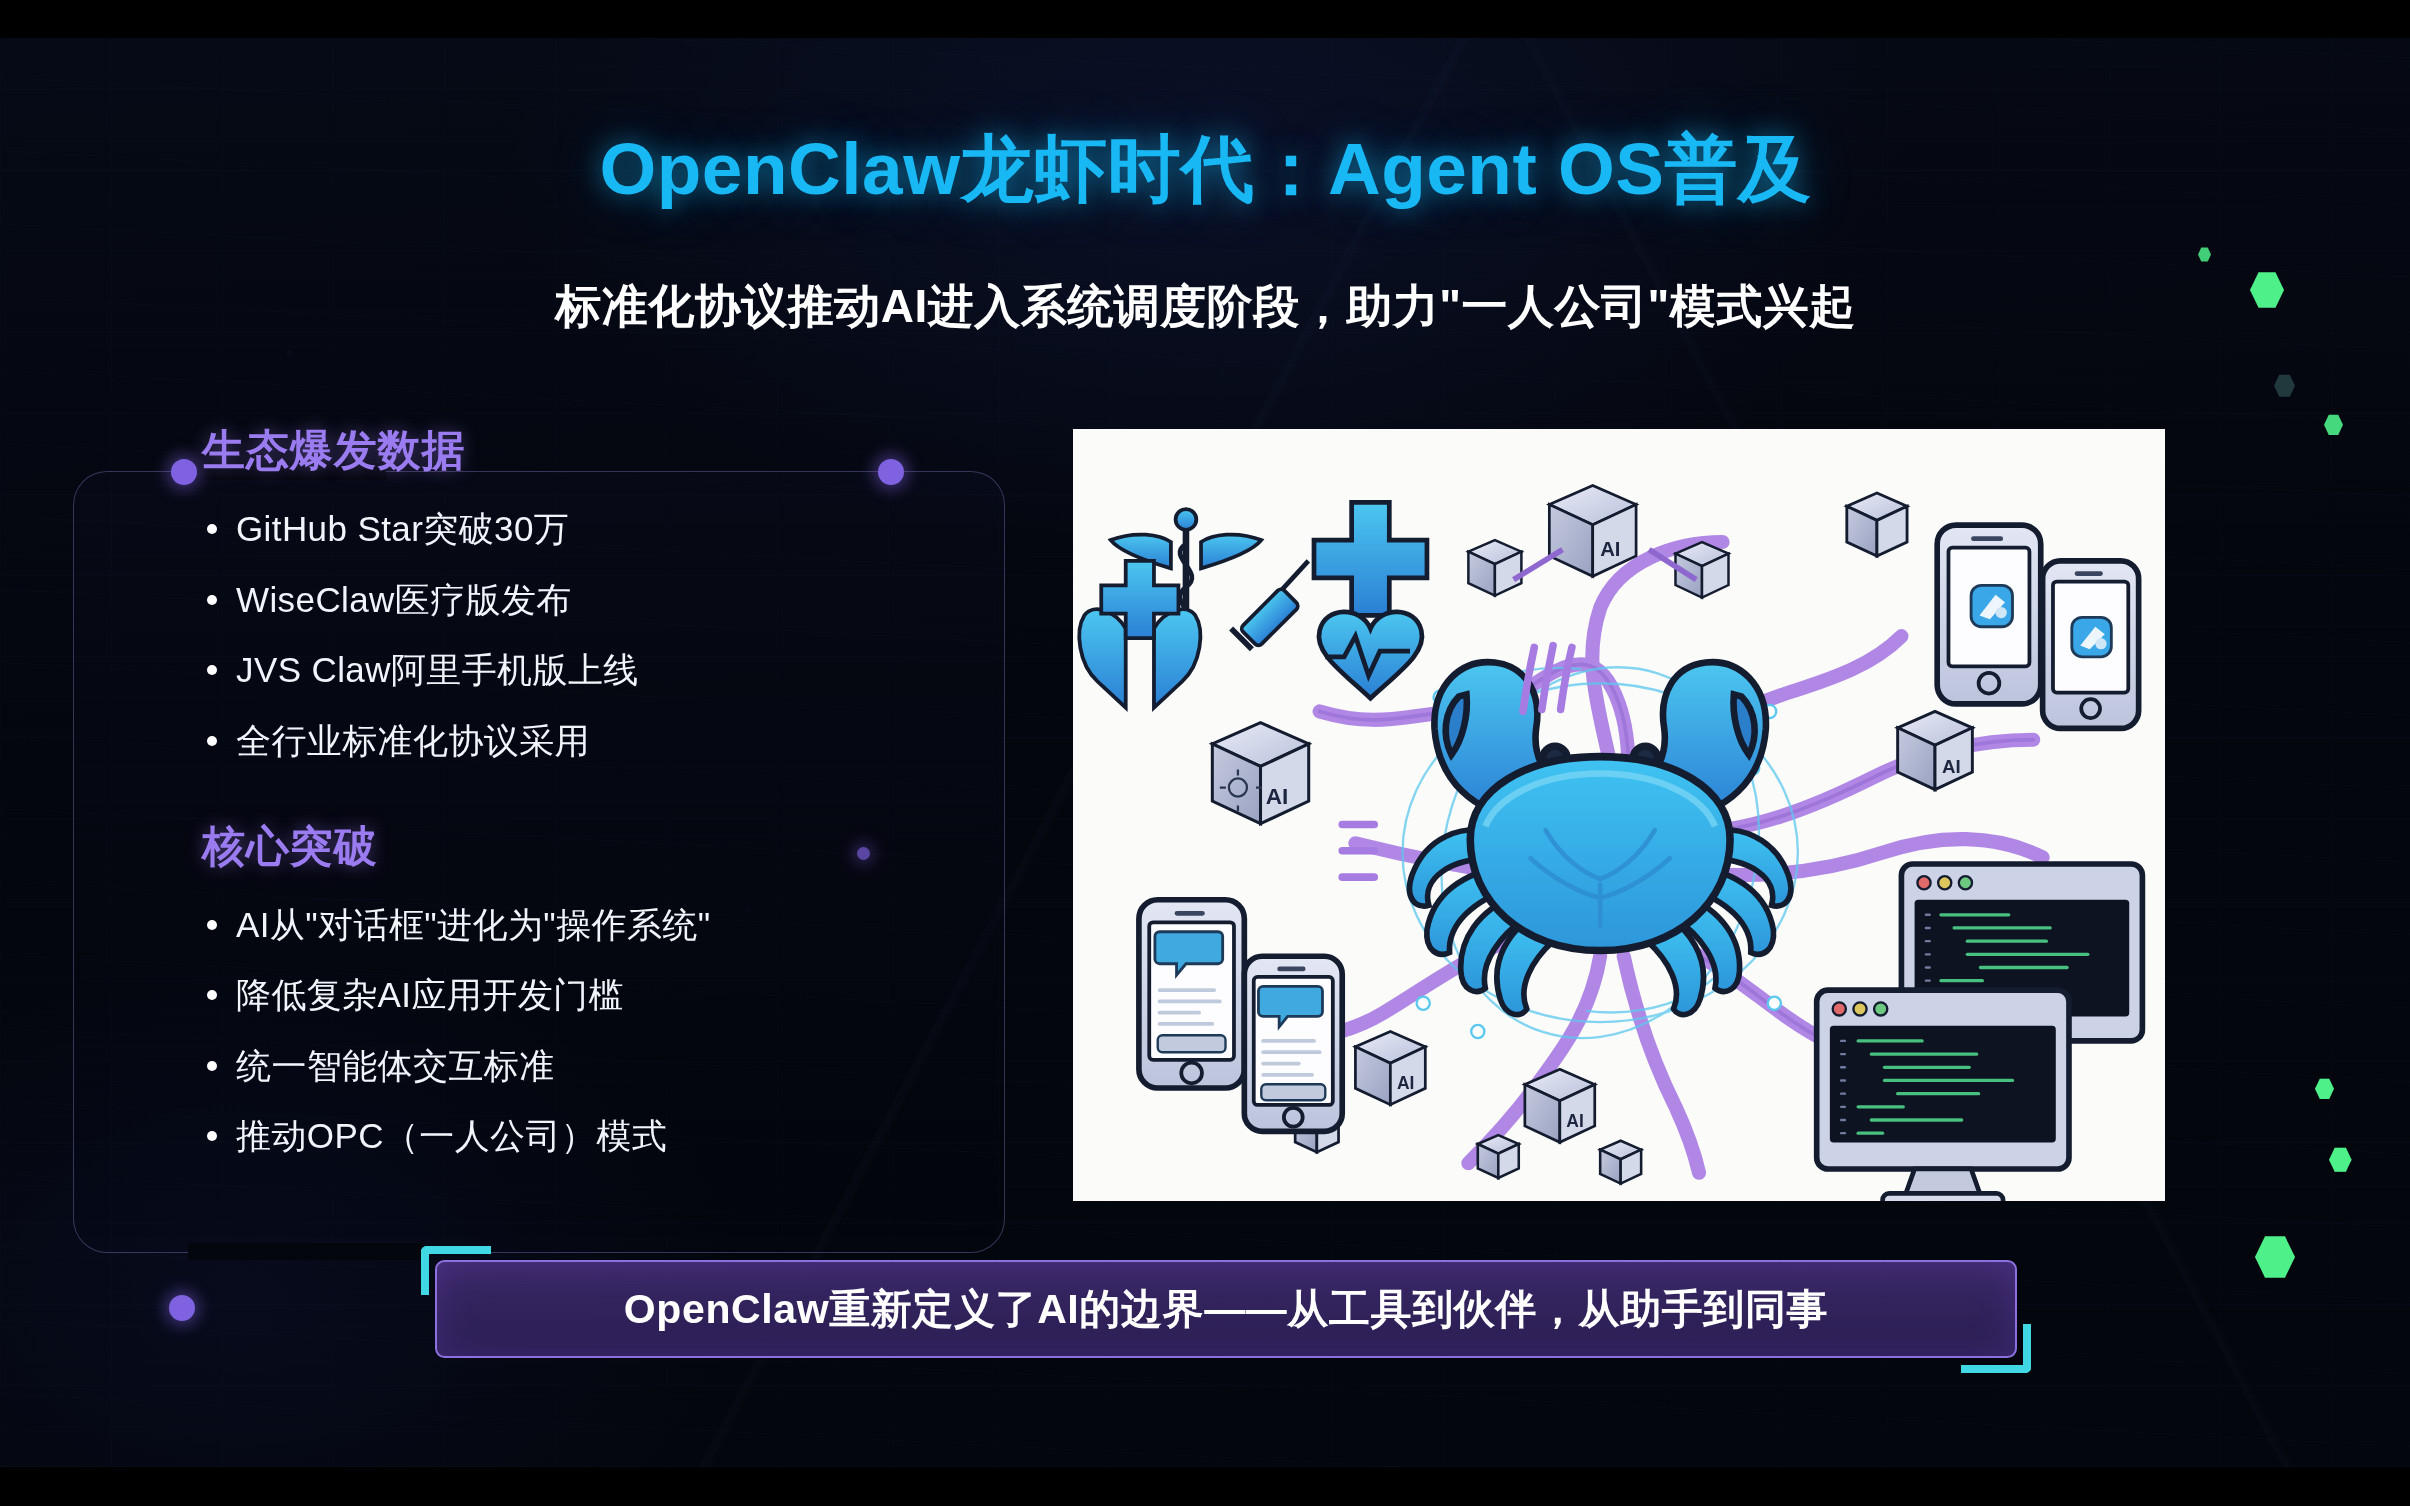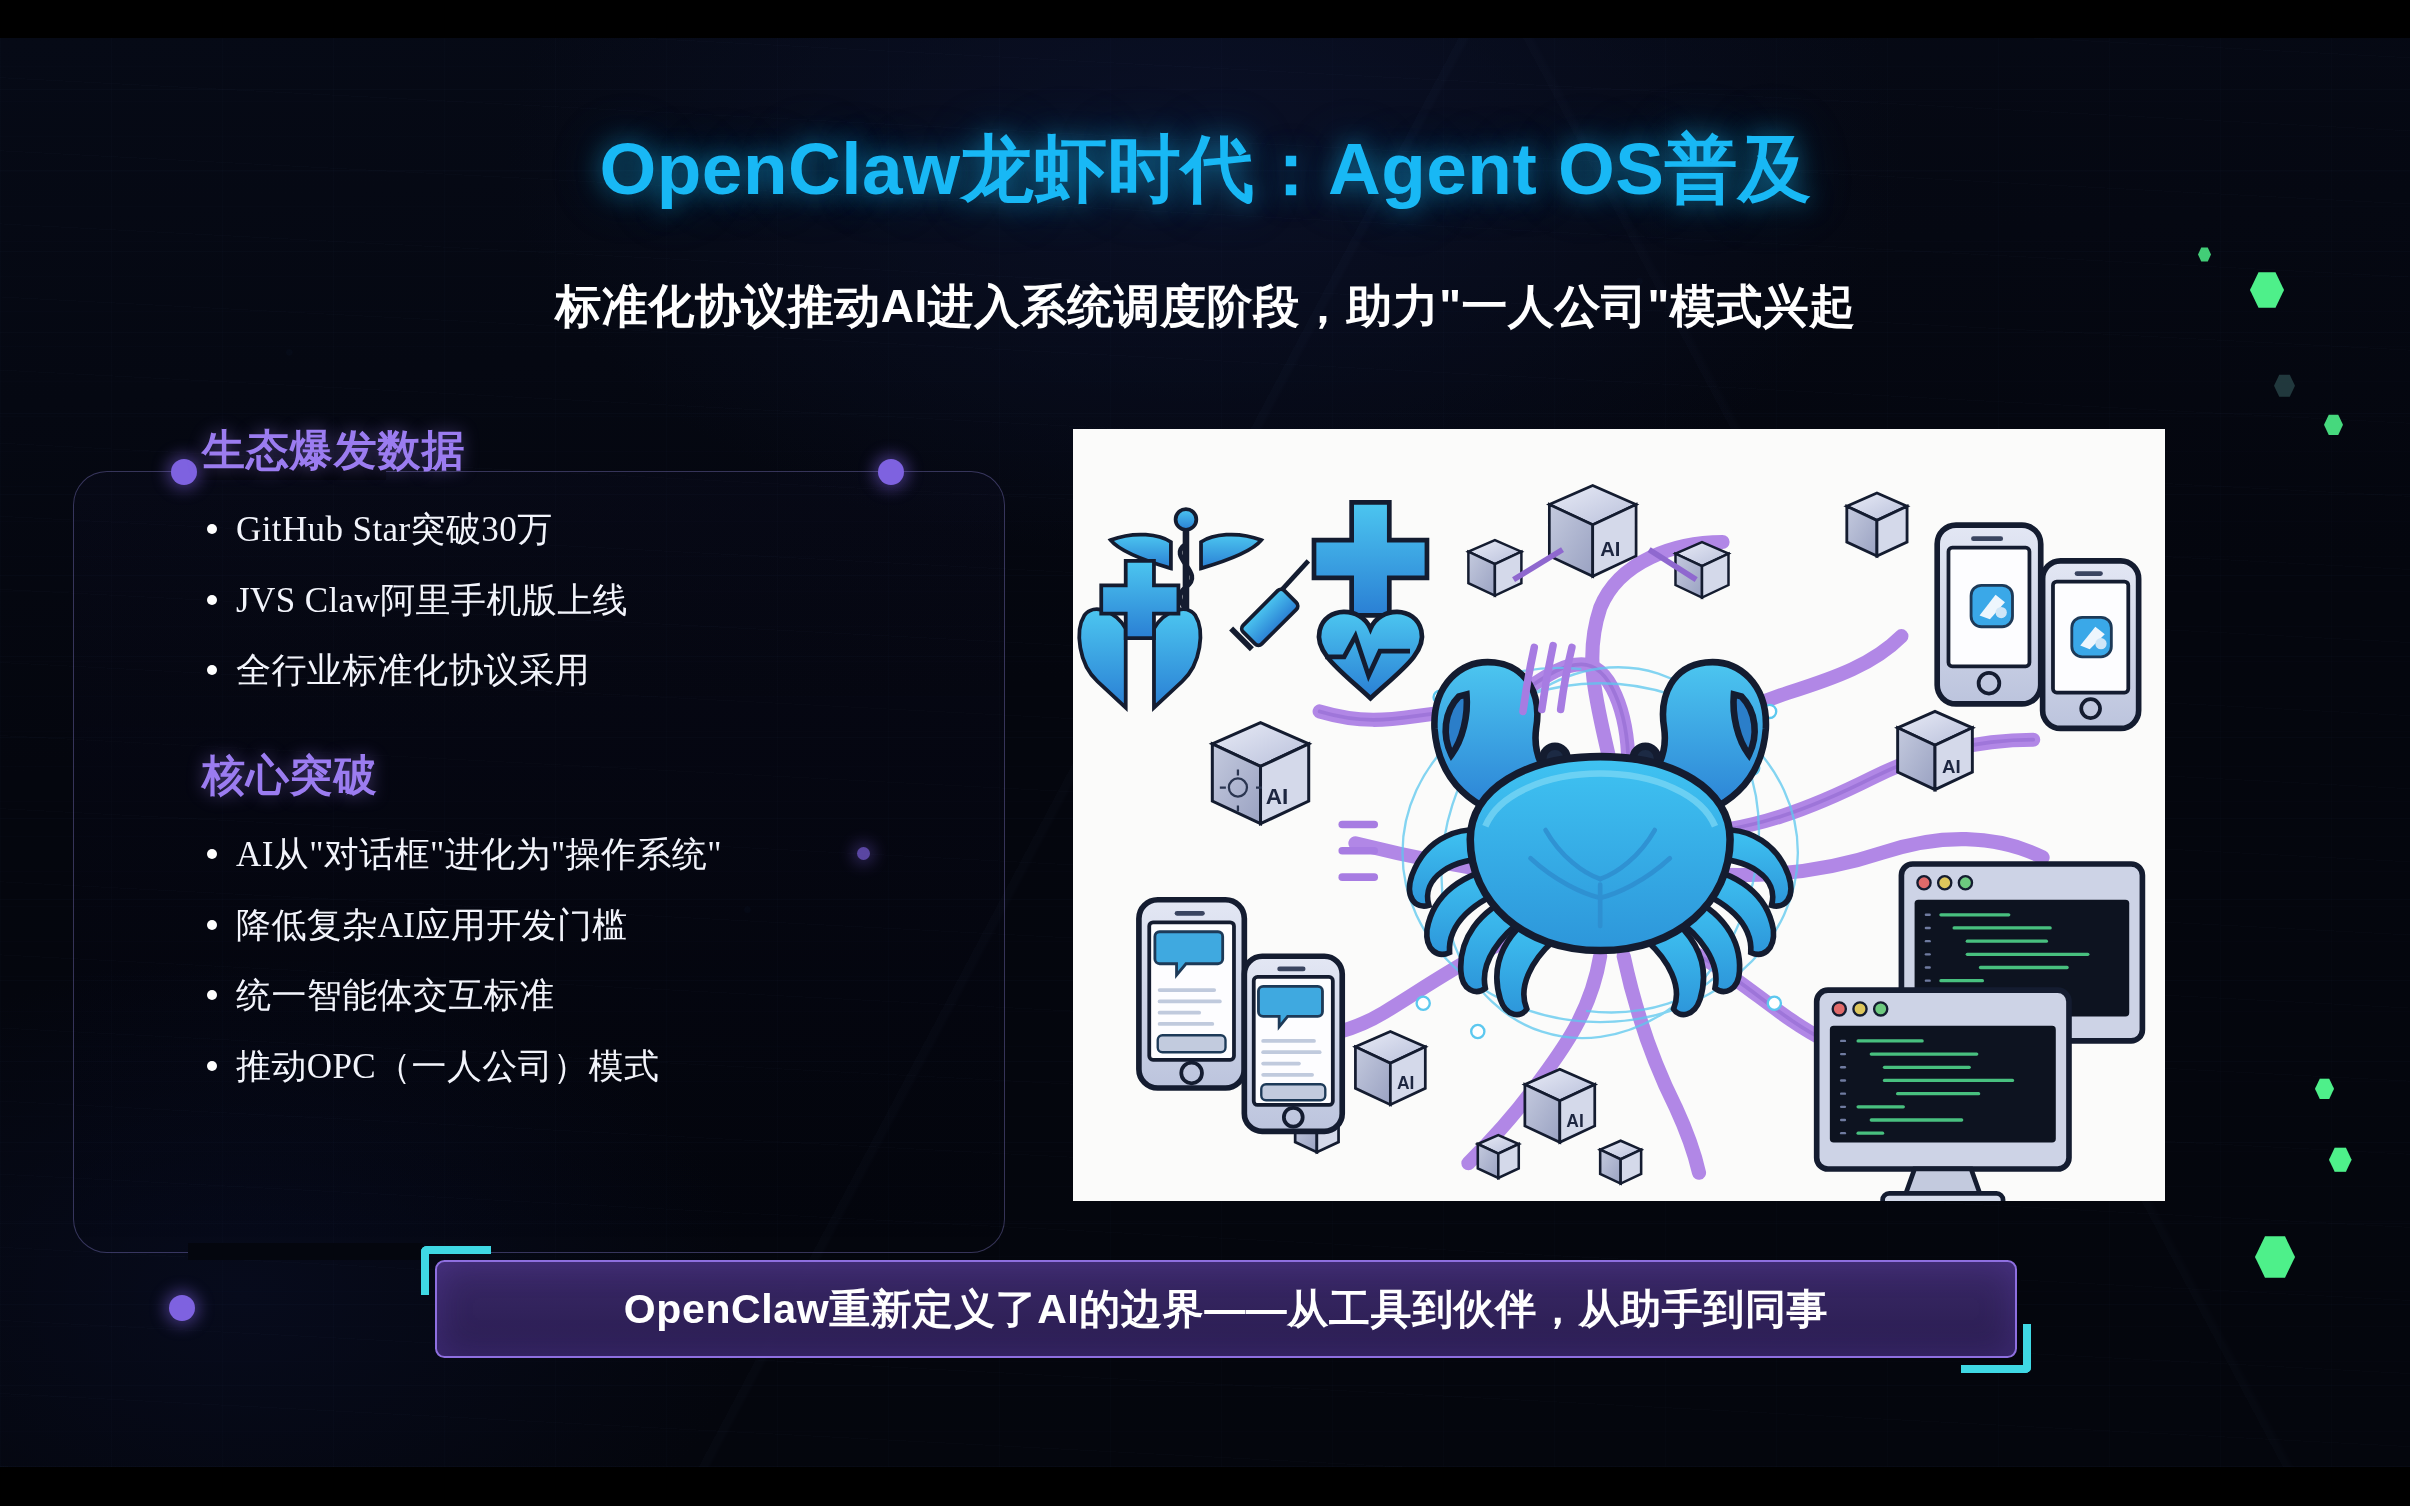--- a/index.html
+++ b/index.html
@@ -95,21 +95,20 @@
   .sec-head {
     font-size:43px; font-weight:700; color:#9b7cf0; letter-spacing:0.9px;
     text-shadow:0 0 17px rgba(155,124,240,.45);
   }
   .sec-head.two { margin-top:53px; }
   ul.bullets { list-style:none; margin-top:26px; }
   ul.bullets li {
     position:relative; padding-left:34px; margin-bottom:23.5px;
     font-size:35px; font-weight:400; color:#f2f4fb; letter-spacing:0.4px;
     white-space:nowrap;
-    font-family:Liberation Serif, serif;
   }
   ul.bullets li::before {
     content:""; position:absolute; left:4.7px; top:18px;
     width:10.4px; height:10.4px; border-radius:50%; background:#ffffff;
   }
 
   
   #illus {
     position:absolute; left:1073px; top:429px; width:1092px; height:772px;
     background:#fbfbfa; z-index:22; overflow:hidden;
@@ -166,20 +165,21 @@
   <div class="gap-mask" style="left:188px;top:1243px;width:235px;height:17px;"></div>
   <div class="node-dot" style="left:171px;top:459px;"></div>
   <div class="node-dot" style="left:878px;top:459px;"></div>
   <div class="node-dot" style="left:169px;top:1295px;"></div>
 
   <div id="left-col">
 
     <div class="sec-head">生态爆发数据</div>
     <ul class="bullets">
       <li>GitHub Star突破30万</li>
+      <li>WiseClaw医疗版发布</li>
       <li>JVS Claw阿里手机版上线</li>
       <li>全行业标准化协议采用</li>
     </ul>
 
     <div class="sec-head two">核心突破</div>
     <ul class="bullets">
       <li>AI从"对话框"进化为"操作系统"</li>
       <li>降低复杂AI应用开发门槛</li>
       <li>统一智能体交互标准</li>
       <li>推动OPC（一人公司）模式</li>

